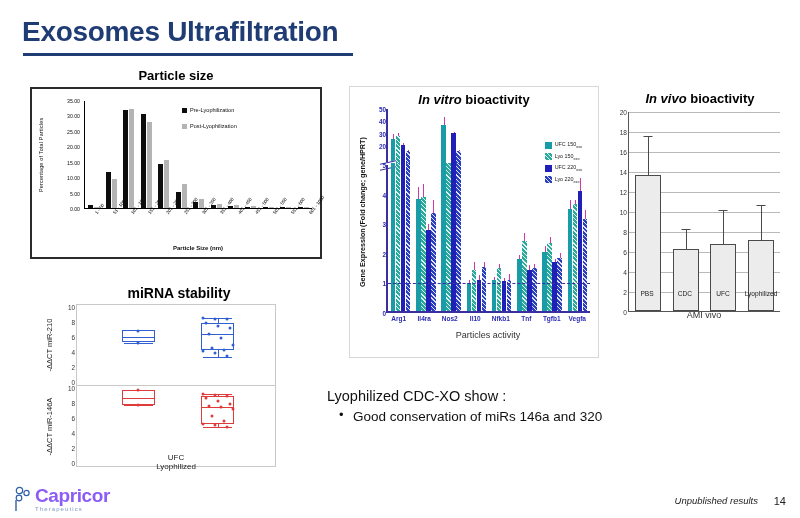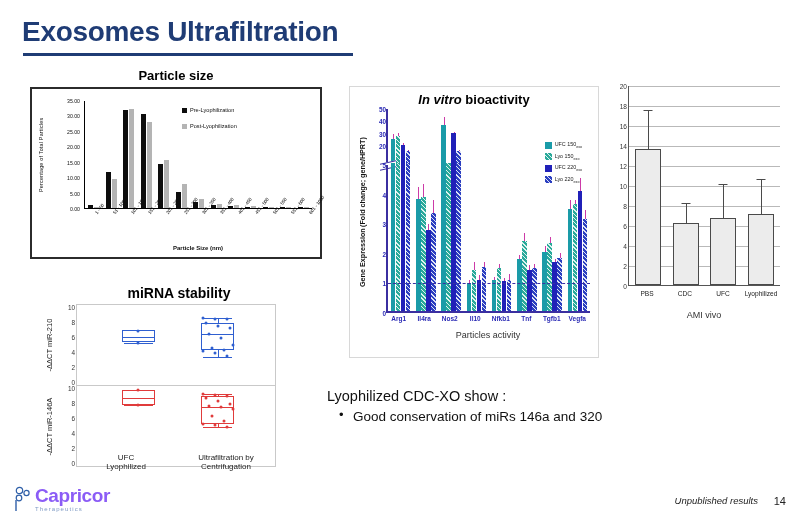--- a/index.html
+++ b/index.html
@@ -411,24 +411,20 @@
           <div class="mi-pt" style="left: calc(50% - 3px); top: 39.74px;"></div>
           <div class="mi-pt" style="left: calc(50% + 9px); top: 41.2304px;"></div>
         </div>
       </div>
     </div>
   <div class="mi-xlabels" id="mi-xlabels">
       <div>
         <div>UFC</div>
         <div>Lyophilized</div>
       </div>
-      <div>
-        <div>Ultrafiltration by</div>
-        <div>Centrifugation</div>
-      </div>
     </div>
 </div>
 
 <div class="panel" id="invitro-panel">
   <div class="panel-title">
     <i>In vitro</i>
     <span> bioactivity</span>
   </div>
   <div class="iv-frame">
     <div class="iv-ytitle">
@@ -645,20 +641,24 @@
       <div>Il10</div>
       <div>Nfkb1</div>
       <div>Tnf</div>
       <div>Tgfb1</div>
       <div>Vegfa</div>
     </div>
   <div class="iv-xtitle">Particles activity</div>
 </div>
 
 <div class="panel" id="invivo-panel">
+  <div class="panel-title">
+    <i>In vivo</i>
+    <span> bioactivity</span>
+  </div>
   <div class="vv-frame">
     <div class="vv-ticks" id="vv-ticks">
         <span style="top: 200px;">0</span>
         <span style="top: 180px;">2</span>
         <span style="top: 160px;">4</span>
         <span style="top: 140px;">6</span>
         <span style="top: 120px;">8</span>
         <span style="top: 100px;">10</span>
         <span style="top: 80px;">12</span>
         <span style="top: 60px;">14</span>

